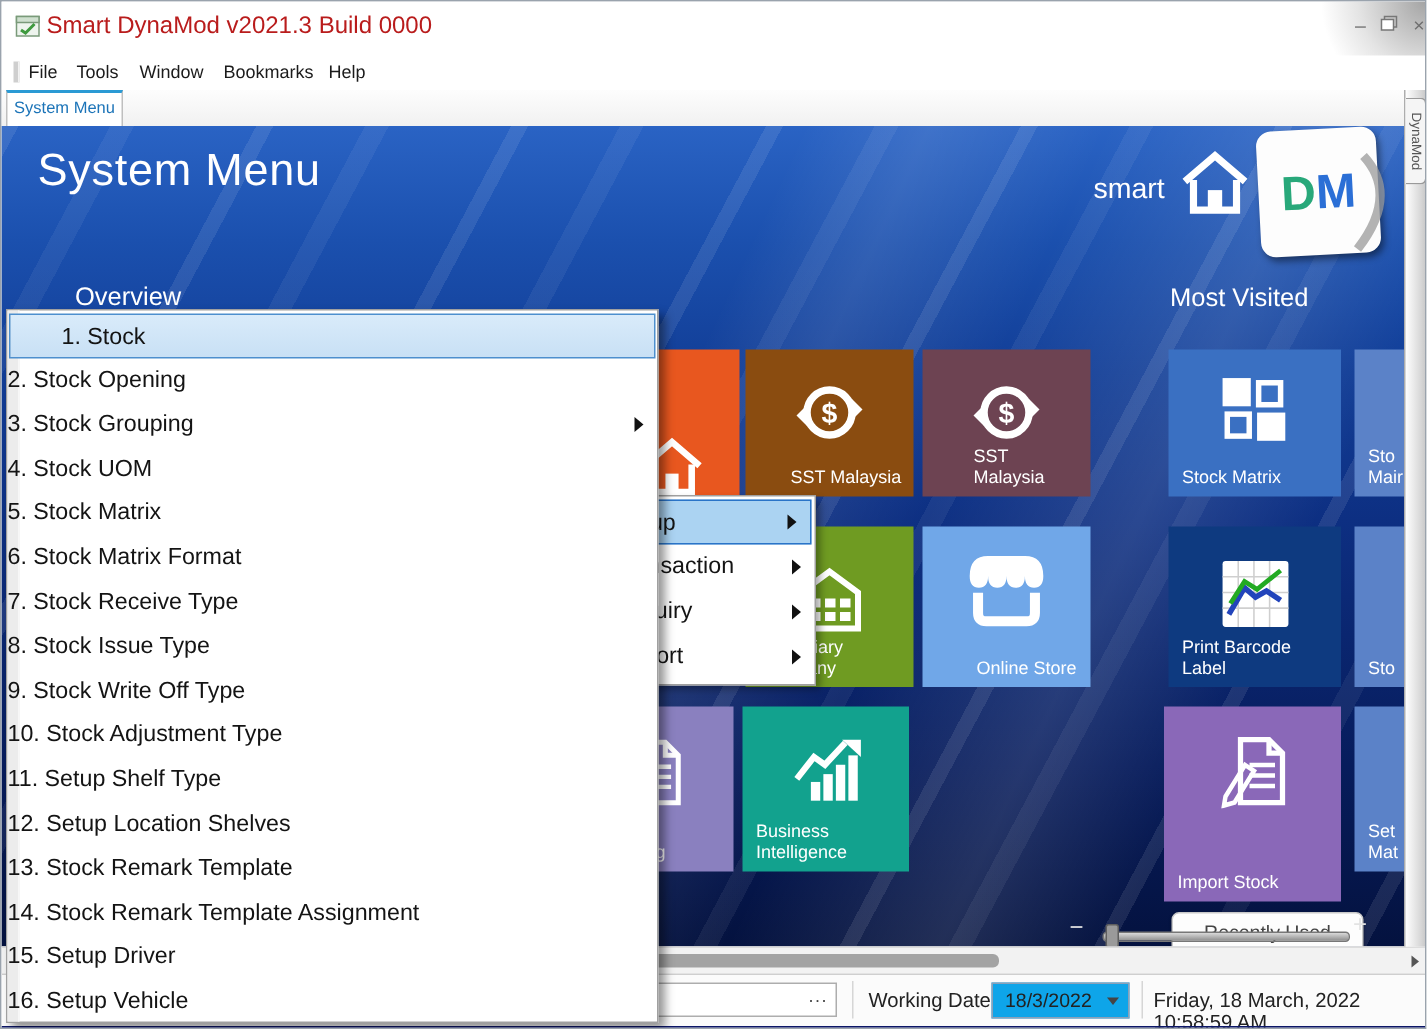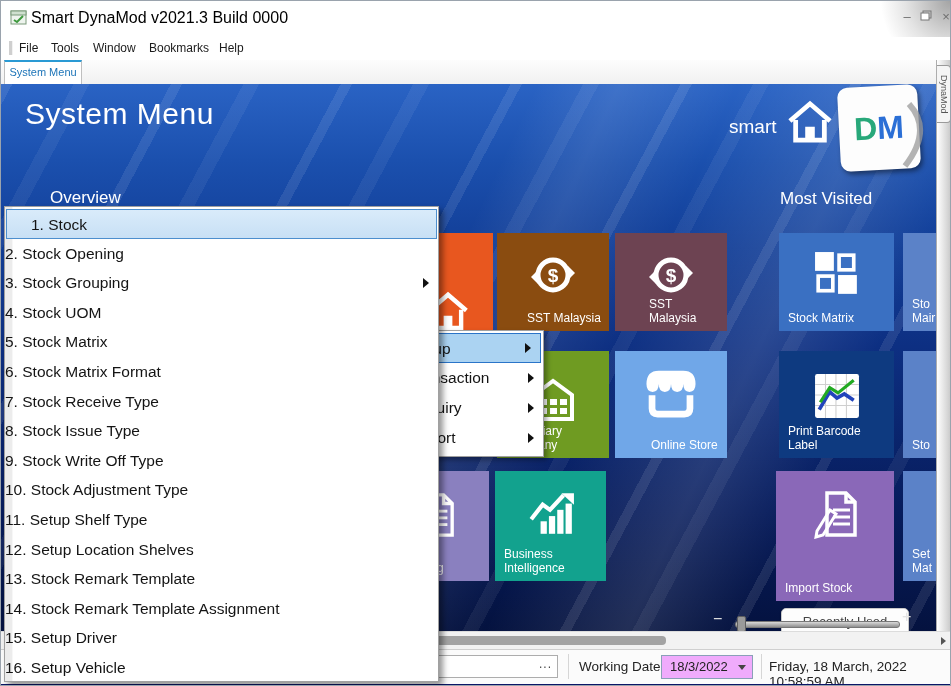--- a/index.html
+++ b/index.html
@@ -2,21 +2,21 @@
 <html><head>
 <meta charset="utf-8">
 <style>
   html,body{margin:0;padding:0;background:#dfe3e8;font-family:"Liberation Sans",sans-serif;}
   #app{position:relative;width:951px;height:686px;background:#fff;overflow:hidden;
        border:1px solid #9aa3ad;box-sizing:border-box;}
   
   .titlebar{position:absolute;left:0;top:0;width:100%;height:36px;background:#fff;}
   .corner-shade{position:absolute;right:0;top:0;width:70px;height:70px;
        background:radial-gradient(circle at 100% 0,rgba(90,90,90,.55),rgba(120,120,120,.2) 45%,rgba(255,255,255,0) 70%);}
-  .apptitle{position:absolute;left:30px;top:8px;font-size:16px;color:#000000;}
+  .apptitle{position:absolute;left:30px;top:8px;font-size:16px;color:#b91c1c;}
   .appicon{position:absolute;left:9px;top:9px;}
   .wctrl{position:absolute;top:8px;width:16px;height:16px;color:#6f6f6f;font-size:13px;
        line-height:16px;text-align:center;cursor:default;}
   
   .menubar{position:absolute;left:0;top:36px;width:100%;height:23px;background:#fff;}
   .gripper{position:absolute;left:8px;top:4px;width:3px;height:14px;background:#cfcfcf;border-right:1px solid #f2f2f2;}
   .mbitem{position:absolute;top:4px;font-size:12px;color:#1b1b1b;}
   
   .tabrow{position:absolute;left:0;top:59px;width:100%;height:24px;
        background:linear-gradient(180deg,#fdfdfd,#f1f1f1);}
@@ -66,39 +66,39 @@
   .harrow{position:absolute;right:4px;top:5px;width:0;height:0;border-top:4px solid transparent;
        border-bottom:4px solid transparent;border-left:5px solid #555;}
   
   .statusbar{position:absolute;left:0;top:648px;width:100%;height:35px;background:#fbfbfb;
        border-top:1px solid #cfcfcf;z-index:4;font-size:13.5px;color:#222;}
   .sb-input{position:absolute;left:363px;top:5px;width:194px;height:23px;background:#fff;
        border:1px solid #adadad;box-sizing:border-box;}
   .sb-ellipsis{position:absolute;right:5px;top:1px;font-size:12px;color:#444;letter-spacing:1px;}
   .sb-sep{position:absolute;top:4px;width:1px;height:25px;background:#d6d6d6;}
   .wd-label{position:absolute;left:578px;top:9px;}
-  .combo{position:absolute;left:660px;top:5px;width:92px;height:24px;background:#f0abfc;
+  .combo{position:absolute;left:660px;top:5px;width:92px;height:24px;background:#0ea5e9;
        border:1px solid #8aa0b8;box-sizing:border-box;}
   .combo .val{position:absolute;left:8px;top:3px;font-size:13px;}
   .combo .carrow{position:absolute;right:6px;top:9px;width:0;height:0;border-left:4px solid transparent;
        border-right:4px solid transparent;border-top:5px solid #444;}
   .sb-date{position:absolute;left:768px;top:9px;}
   .bottomedge{position:absolute;left:0;top:683px;width:100%;height:3px;background:#0a1566;z-index:9;}
   
   .menu{position:absolute;background:#fff;border:1px solid #a0a0a0;box-sizing:border-box;}
   .menu ul{list-style:none;margin:0;padding:2px 0 0 0;}
   .menu li{position:relative;font-size:15.5px;color:#141414;cursor:pointer;}
   .catmenu{left:373px;top:329px;width:170px;height:127px;z-index:5;box-shadow:3px 3px 5px rgba(0,0,0,.35);}
   .catmenu li{height:30px;line-height:30px;padding-left:34px;}
   .catmenu li.hl{background:#abd3f2;border:1px solid #2a74c8;box-sizing:border-box;margin:0 2px;padding-left:32px;}
   .stockmenu{left:3px;top:205px;width:435px;height:476px;z-index:10;box-shadow:4px 4px 6px rgba(0,0,0,.42);}
   .gutter{position:absolute;left:0;top:0;width:7px;height:100%;background:#ececec;border-right:1px solid #f7f7f7;}
   .stockmenu li{height:29.6px;line-height:29.6px;}
   .stockmenu li.hl{background:linear-gradient(180deg,#d9ebfa,#c8e0f5);border:1px solid #4d8fce;
-       box-sizing:border-box;margin:0 1px;padding-left:24px;}
+       box-sizing:border-box;margin:0 1px;padding-left:34px;}
   .tri{position:absolute;right:9px;top:50%;margin-top:-5px;width:0;height:0;
        border-top:5px solid transparent;border-bottom:5px solid transparent;border-left:6px solid #111;}
 </style>
 </head>
 <body>
 
 <div id="app">
 
   <div class="titlebar">
     <div class="corner-shade"></div>

